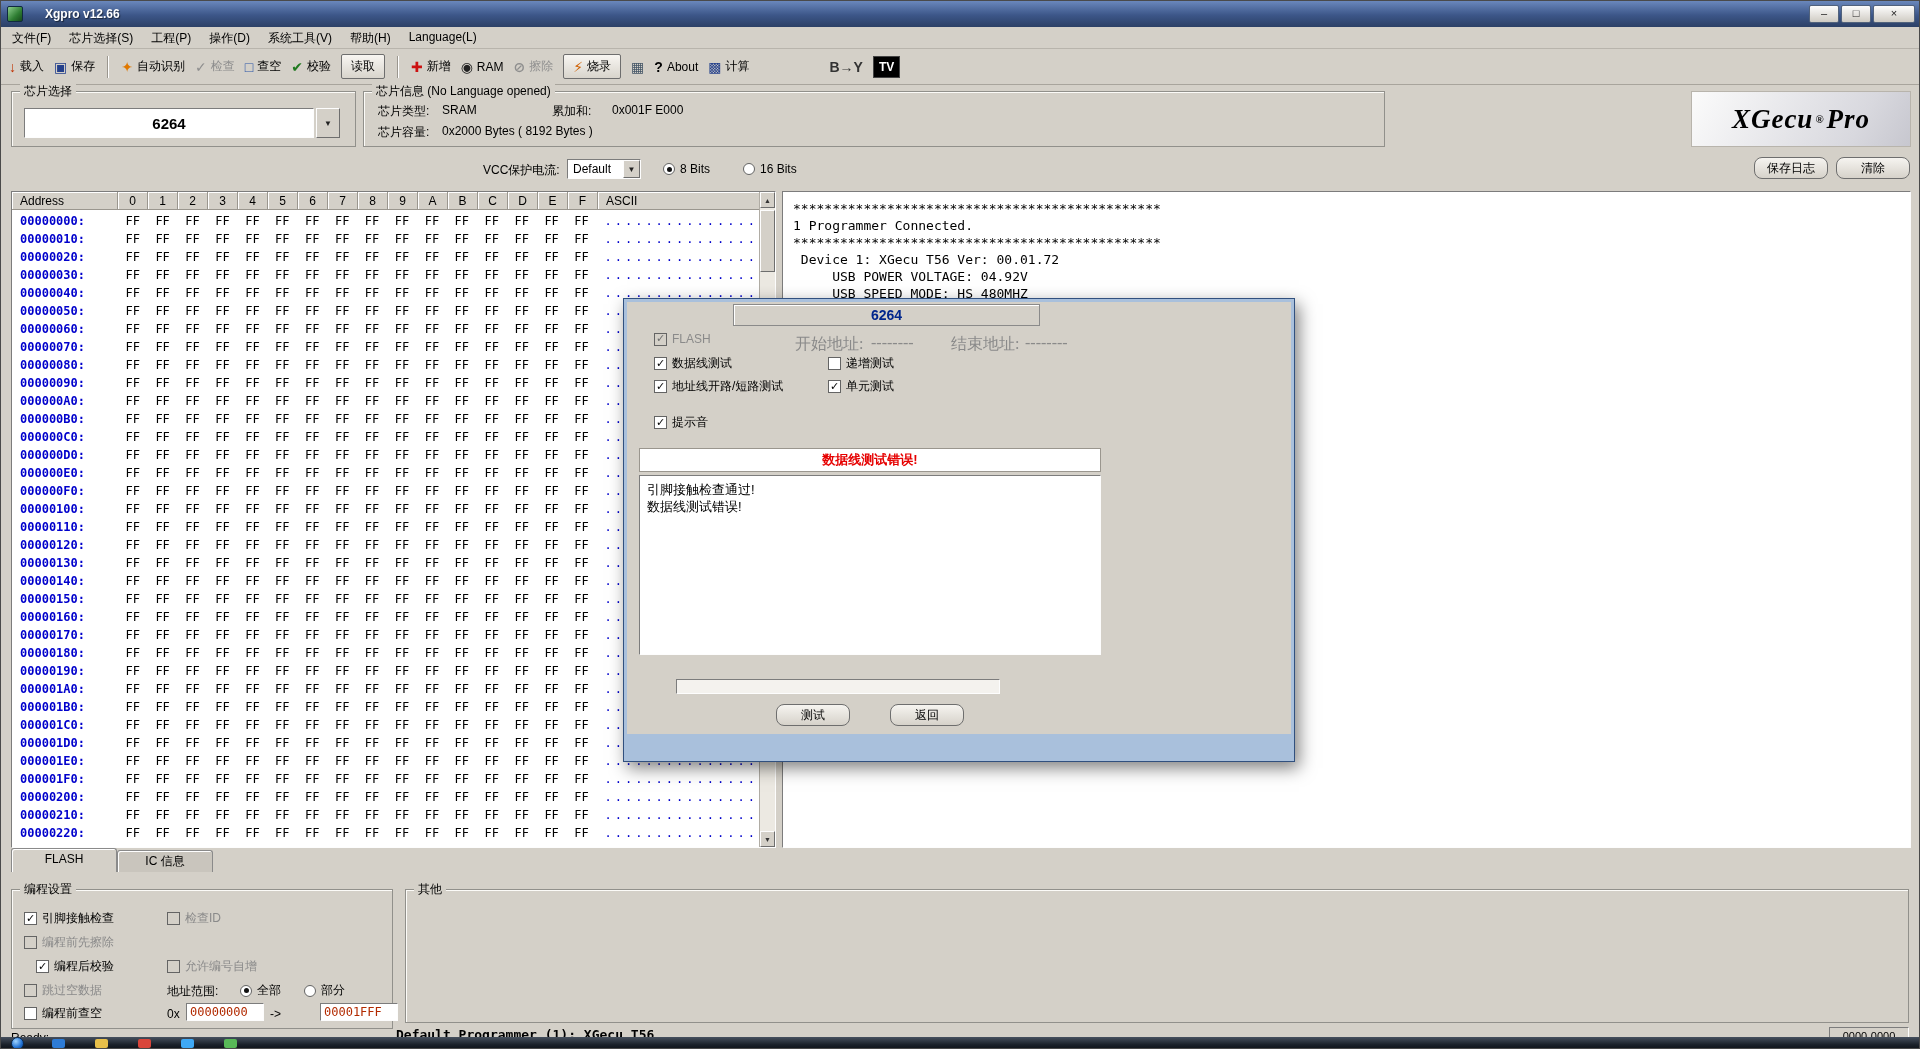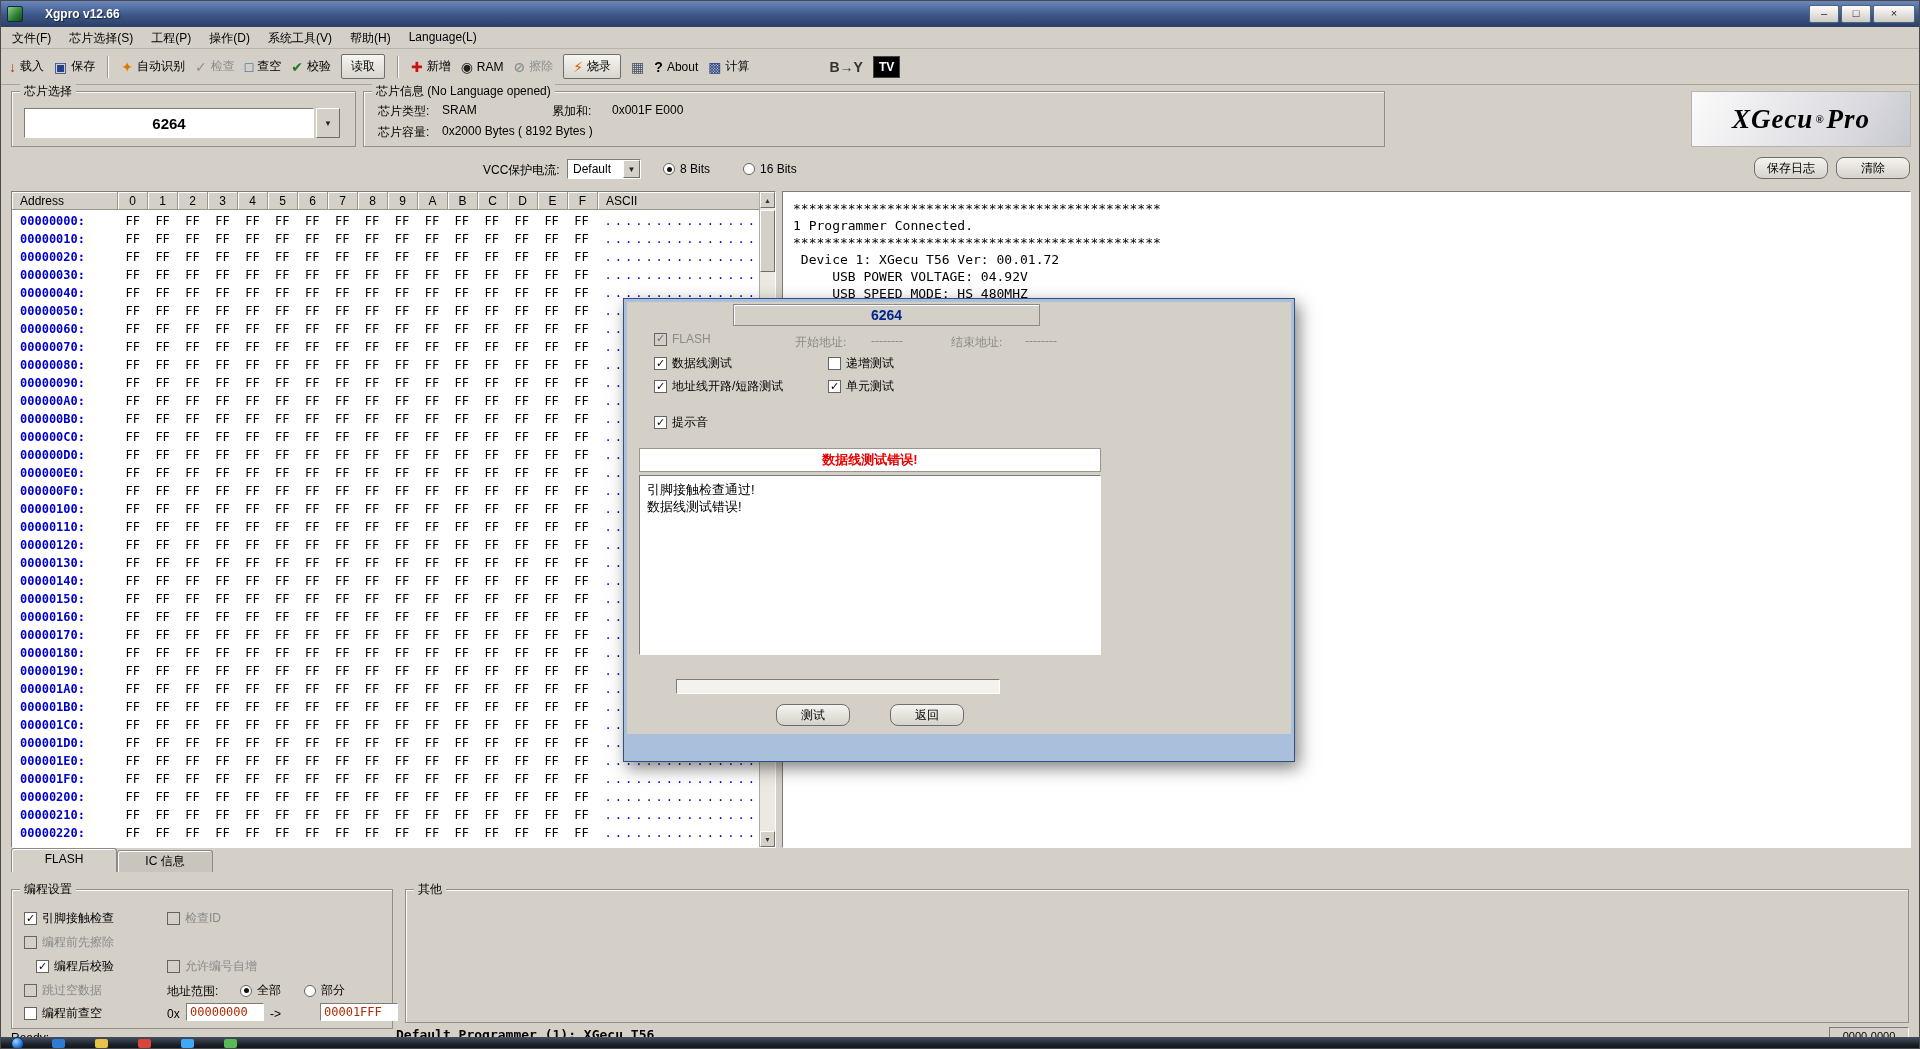--- a/index.html
+++ b/index.html
@@ -77,21 +77,21 @@
 
   
   .brand { background:linear-gradient(120deg,#fbfbfb,#d8d8de 75%,#c7c7cf); border:1px solid #b8b4ac; display:flex; align-items:center; justify-content:center; font-family:"Liberation Serif","DejaVu Serif",serif; font-style:italic; font-weight:bold; font-size:27px; letter-spacing:1px; }
   .brand sup { font-size:11px; margin:0 2px; }
 
   
   .dialog { background:#a9c0dc; border:1px solid #31507e; padding:3px; box-shadow:4px 6px 16px rgba(0,0,0,.5); z-index:50; }
   .dlg-title { height:26px; background:linear-gradient(#5585c8,#2a4f8c 70%,#244678); color:#fff; font-weight:bold; display:flex; align-items:center; gap:36px; padding:0 10px; font-size:13px; }
   .dlg-body { position:relative; height:432px; background:#d4d0c8; }
   .chipstrip { border:1px solid #8a8a8a; background:#d4d0c8; box-shadow:inset 1px 1px 0 #fff; text-align:center; line-height:20px; font-weight:bold; font-size:14px; color:#00258c; }
-  .gray-label { color:#8a8a8a; font-size:12px; white-space:nowrap;font-family:Liberation Serif, serif; }
+  .gray-label { color:#8a8a8a; font-size:16px; white-space:nowrap;font-family:Liberation Serif, serif; }
   .errstrip { background:#fff; border:1px solid #9a968e; display:flex; align-items:center; justify-content:center; color:#e60000; font-weight:bold; font-size:13px; }
   .resultbox { background:#fff; border:1px solid; border-color:#7c7c7c #fdfdfd #fdfdfd #7c7c7c; padding:5px 7px; font-size:13px; line-height:17px; }
   .progress { border:1px solid; border-color:#7c7c7c #fdfdfd #fdfdfd #7c7c7c; background:#f4f2ee; }
 
   
   .socket { position:absolute; }
   .socket .lever { position:absolute; left:4px; top:0; width:14px; height:14px; border:3px solid #5a5a5a; border-radius:50%; background:#d8d8d8; }
   .socket .body { position:absolute; left:0; top:16px; width:110px; height:284px; background:#b6b6b6; border:1px solid #6e6e6e; border-radius:6px; }
   .socket .pincol { position:absolute; top:10px; width:24px; height:238px; border:1px solid #8a8a8a; background:repeating-linear-gradient(to bottom, #5a5a5a 0 4px, #c9c9c9 4px 10px); }
   .socket .pincol.left { left:8px; }

